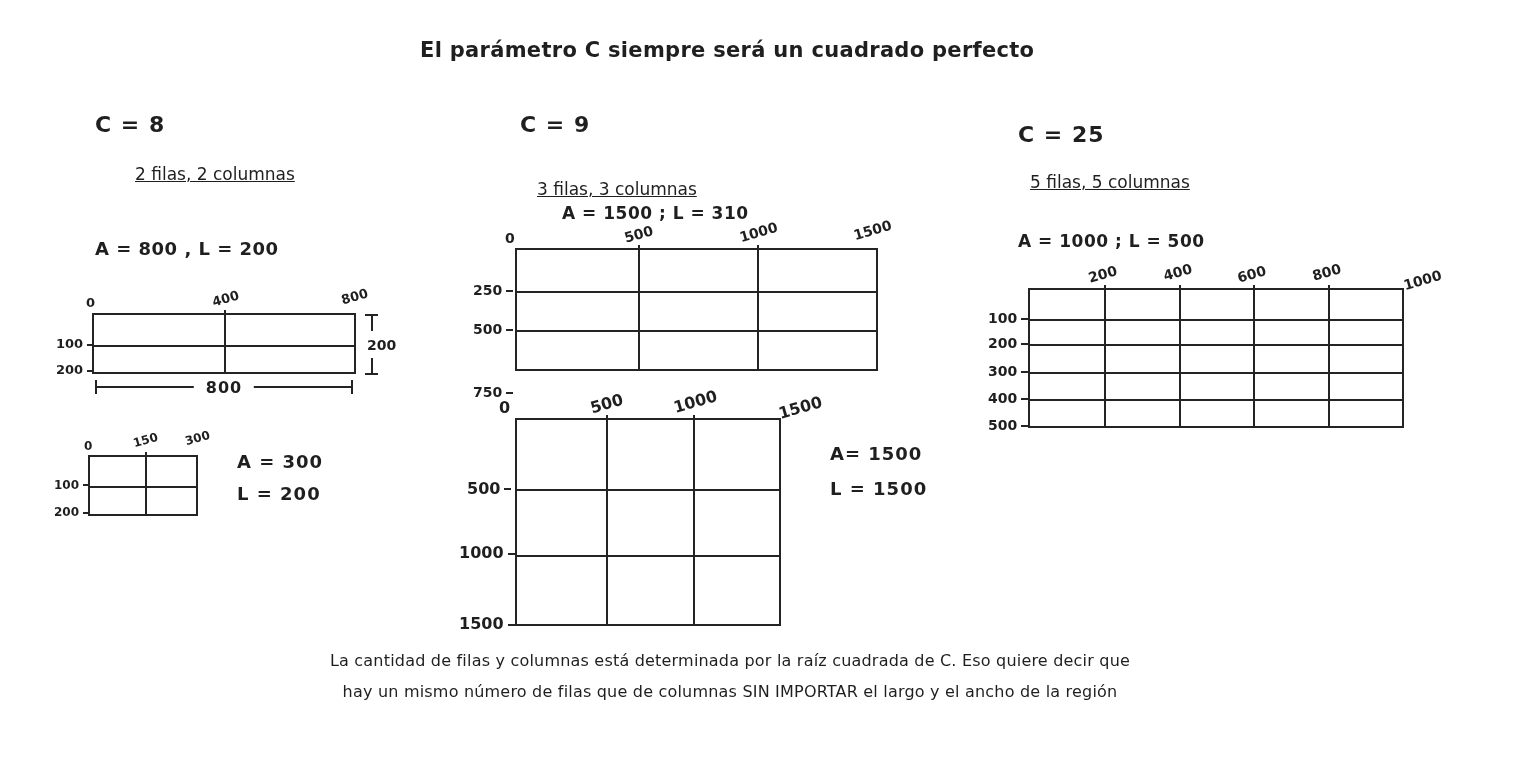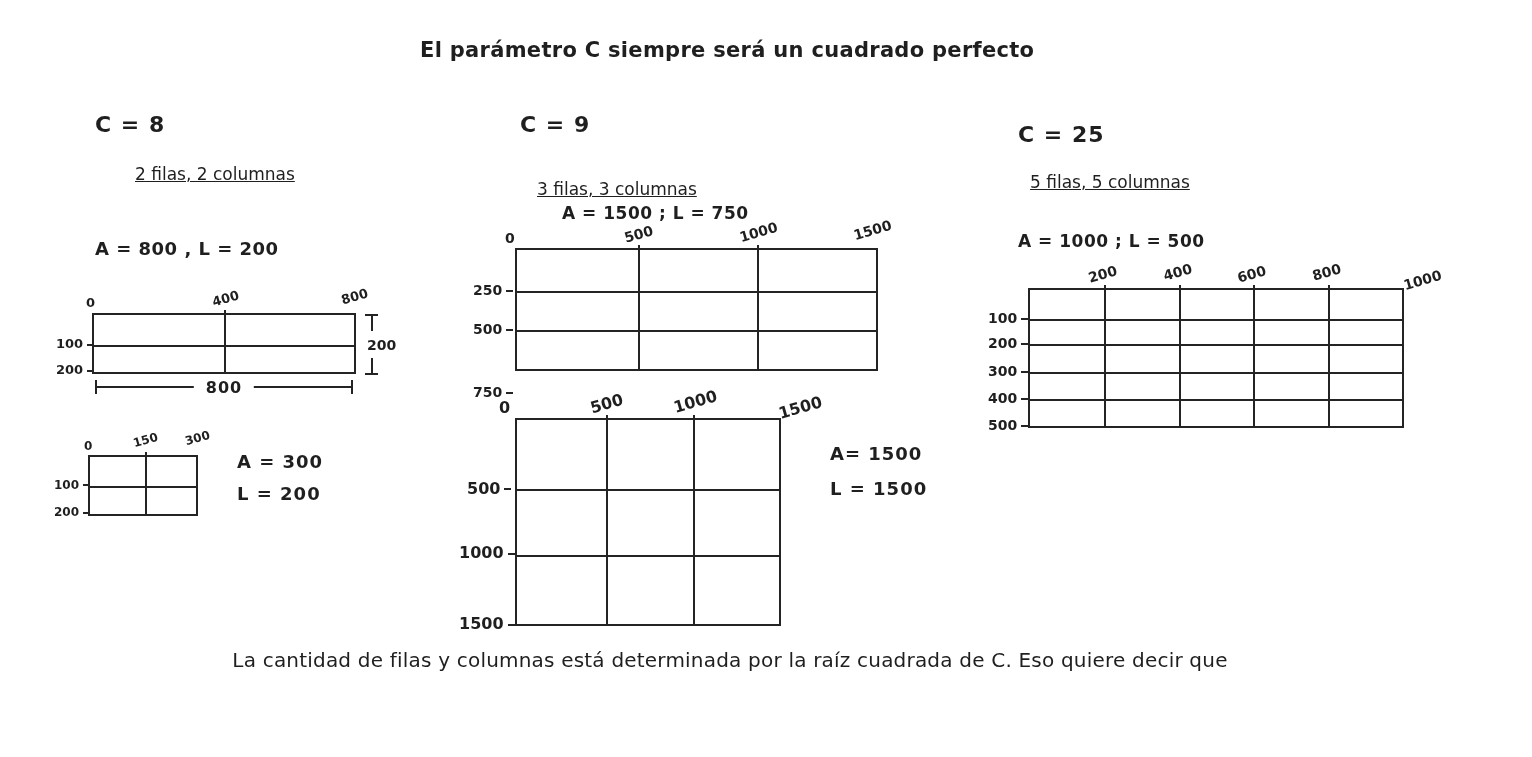--- a/index.html
+++ b/index.html
@@ -36,21 +36,21 @@
            font-size:14px; font-weight:700; }
 
   
   .dim-bottom { position:absolute; height:16px; }
   .bcapl { position:absolute; left:0; top:1px; width:2px; height:14px; background:#242424; }
   .bcapr { position:absolute; right:0; top:1px; width:2px; height:14px; background:#242424; }
   .bline { position:absolute; left:0; right:0; top:7px; height:2px; background:#242424; }
   .blabel{ position:absolute; left:50%; top:50%; transform:translate(-50%,-50%);
            background:#ffffff; padding:0 12px; font-size:16px; font-weight:700; letter-spacing:1px; }
 
-  .footer-text { font-size:20px; font-weight:500; line-height:31px; text-align:center; letter-spacing:0.2px; }
+  .footer-text { font-size:16px; font-weight:500; line-height:31px; text-align:center; letter-spacing:0.2px; }
 </style>
 </head>
 <body>
 
 <div class="canvas">
 
   <div class="abs title-text" style="left:420px; top:38px;">El parámetro C siempre será un cuadrado perfecto</div>
 
   <div class="abs c-head" style="left:95px; top:112px;">C = 8</div>
   <div class="abs dims-sub" style="left:135px; top:164px;">2 filas, 2 columnas</div>
@@ -88,21 +88,21 @@
     <span class="tick tick-top fs12" style="left:calc(52% - 12px); top:-24px;">150</span>
     <span class="tick tick-top fs12" style="right:-14px; top:-26px;">300</span>
     <span class="tick tick-left fs12" style="left:-36px; width:32px; top:calc(50% - 8px);">100</span>
     <span class="tick tick-left fs12" style="left:-36px; width:32px; top:calc(100% - 9px);">200</span>
   </div>
   <div class="abs side-label" style="left:237px; top:451px;">A = 300</div>
   <div class="abs side-label" style="left:237px; top:483px;">L = 200</div>
 
   <div class="abs c-head" style="left:520px; top:112px;">C = 9</div>
   <div class="abs dims-sub" style="left:537px; top:165px;margin-top:14px;">3 filas, 3 columnas</div>
-  <div class="abs params" style="left:562px; top:203px; font-size:17px;">A = 1500 ;  L = 750</div>
+  <div class="abs params" style="left:562px; top:203px; font-size:17px;">A = 1500 ;  L = 310</div>
 
   <div class="grid" style="left:515px; top:248px; width:363px; height:123px;">
     <div class="vline" style="left:33.6%;"></div>
     <div class="vline" style="left:66.8%;"></div>
     <div class="hline" style="top:34.4%;"></div>
     <div class="hline" style="top:67.2%;"></div>
     <span class="tick fs14" style="left:-12px; top:-20px;">0</span>
     <span class="tick tick-top fs14" style="left:calc(33.6% - 14px); top:-24px;">500</span>
     <span class="tick tick-top fs14" style="left:calc(66.8% - 18px); top:-26px;">1000</span>
     <span class="tick tick-top fs14" style="right:-16px; top:-28px;">1500</span>
@@ -147,15 +147,16 @@
     <span class="tick tick-top fs14" style="right:-40px; top:-18px;">1000</span>
     <span class="tick tick-left fs14" style="left:-42px; width:36px; top:calc(21% - 9px);">100</span>
     <span class="tick tick-left fs14" style="left:-42px; width:36px; top:calc(40% - 9px);">200</span>
     <span class="tick tick-left fs14" style="left:-42px; width:36px; top:calc(60% - 9px);">300</span>
     <span class="tick tick-left fs14" style="left:-42px; width:36px; top:calc(80% - 9px);">400</span>
     <span class="tick tick-left fs14" style="left:-42px; width:36px; top:calc(100% - 9px);">500</span>
   </div>
 
   <div class="abs footer-text" style="left:60px; top:645px; width:1340px; white-space:normal;">
     <div>La cantidad de filas y columnas está determinada por la raíz cuadrada de C. Eso quiere decir que</div>
+    <div>hay un mismo número de filas que de columnas SIN IMPORTAR el largo y el ancho de la región</div>
   </div>
 
 </div>
 
 </body></html>

